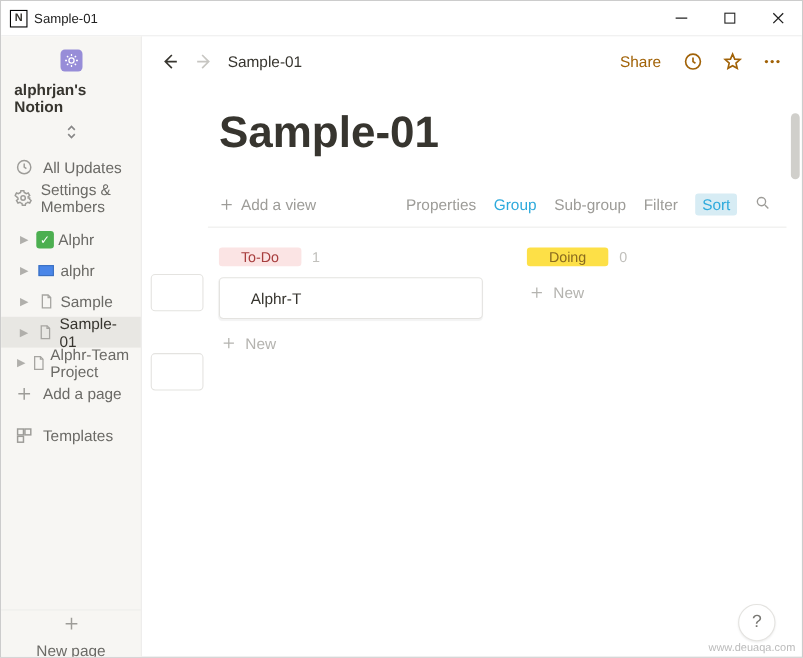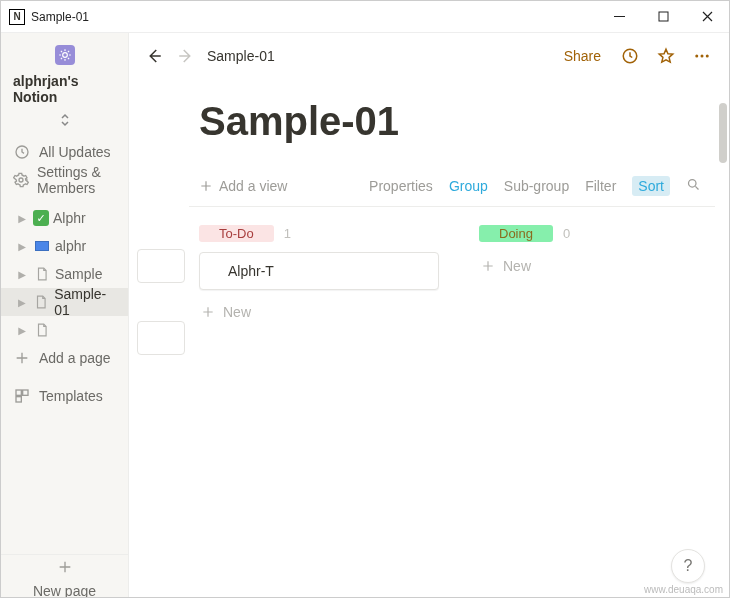--- a/index.html
+++ b/index.html
@@ -100,21 +100,21 @@
   .view-controls .active { color:#2eaadc; }
   .view-controls .highlight { background:#d7ecf4; padding:2px 6px; border-radius:3px; color:#2eaadc;}
   .view-controls .search-ico svg{width:15px;height:15px;}
   .board {
     display:flex; gap:40px; padding:18px 10px; position:relative;
   }
   .column { width:240px; }
   .col-head { display:flex; align-items:center; gap:10px; margin-bottom:10px;}
   .tag { padding:1px 20px; border-radius:3px; font-size:13px;}
   .tag.todo{ background:#fbe4e4; color:#a83e3e;}
-  .tag.doing{ background:#86efac; color:#8a6b1f;}
+  .tag.doing{ background:#fde047; color:#8a6b1f;}
   .count{ color:#c1c0bc; font-size:13px;}
   .card {
     border:1px solid #e4e3e0; border-radius:4px; background:#fff;
     padding:10px 28px; font-size:14px; color:#37352f; margin-bottom:8px;
     box-shadow: 0 1px 1px rgba(15,15,15,0.05);
   }
   .newbtn{ color:#b4b3af; font-size:14px; padding:6px 2px; display:flex; align-items:center; gap:8px; cursor:pointer;}
   
   .stub-col { position:absolute; left:-52px; top:0; width:48px;}
   .stub-card { height:34px; border:1px solid #e4e3e0; border-radius:4px; background:#fff; margin-top:42px; margin-bottom:38px;}
@@ -225,20 +225,21 @@
       <span>Sample-01</span>
     </div>
     <div class="tree-item">
       <span class="caret">▶</span>
       <span class="page-ico doc">
         <svg viewBox="0 0 24 24" fill="none" stroke="currentColor" stroke-width="2">
             <path d="M6 2h9l4 4v16H6z"></path>
             <path d="M15 2v4h4"></path>
           </svg>
       </span>
+      <span>Alphr-Team Project</span>
     </div>
     <div class="sb-item">
       <span class="sb-icon">
         <svg viewBox="0 0 24 24" stroke="currentColor" stroke-width="2">
             <path d="M12 4v16M4 12h16"></path>
           </svg>
       </span>
       <span>Add a page</span>
     </div>
 

